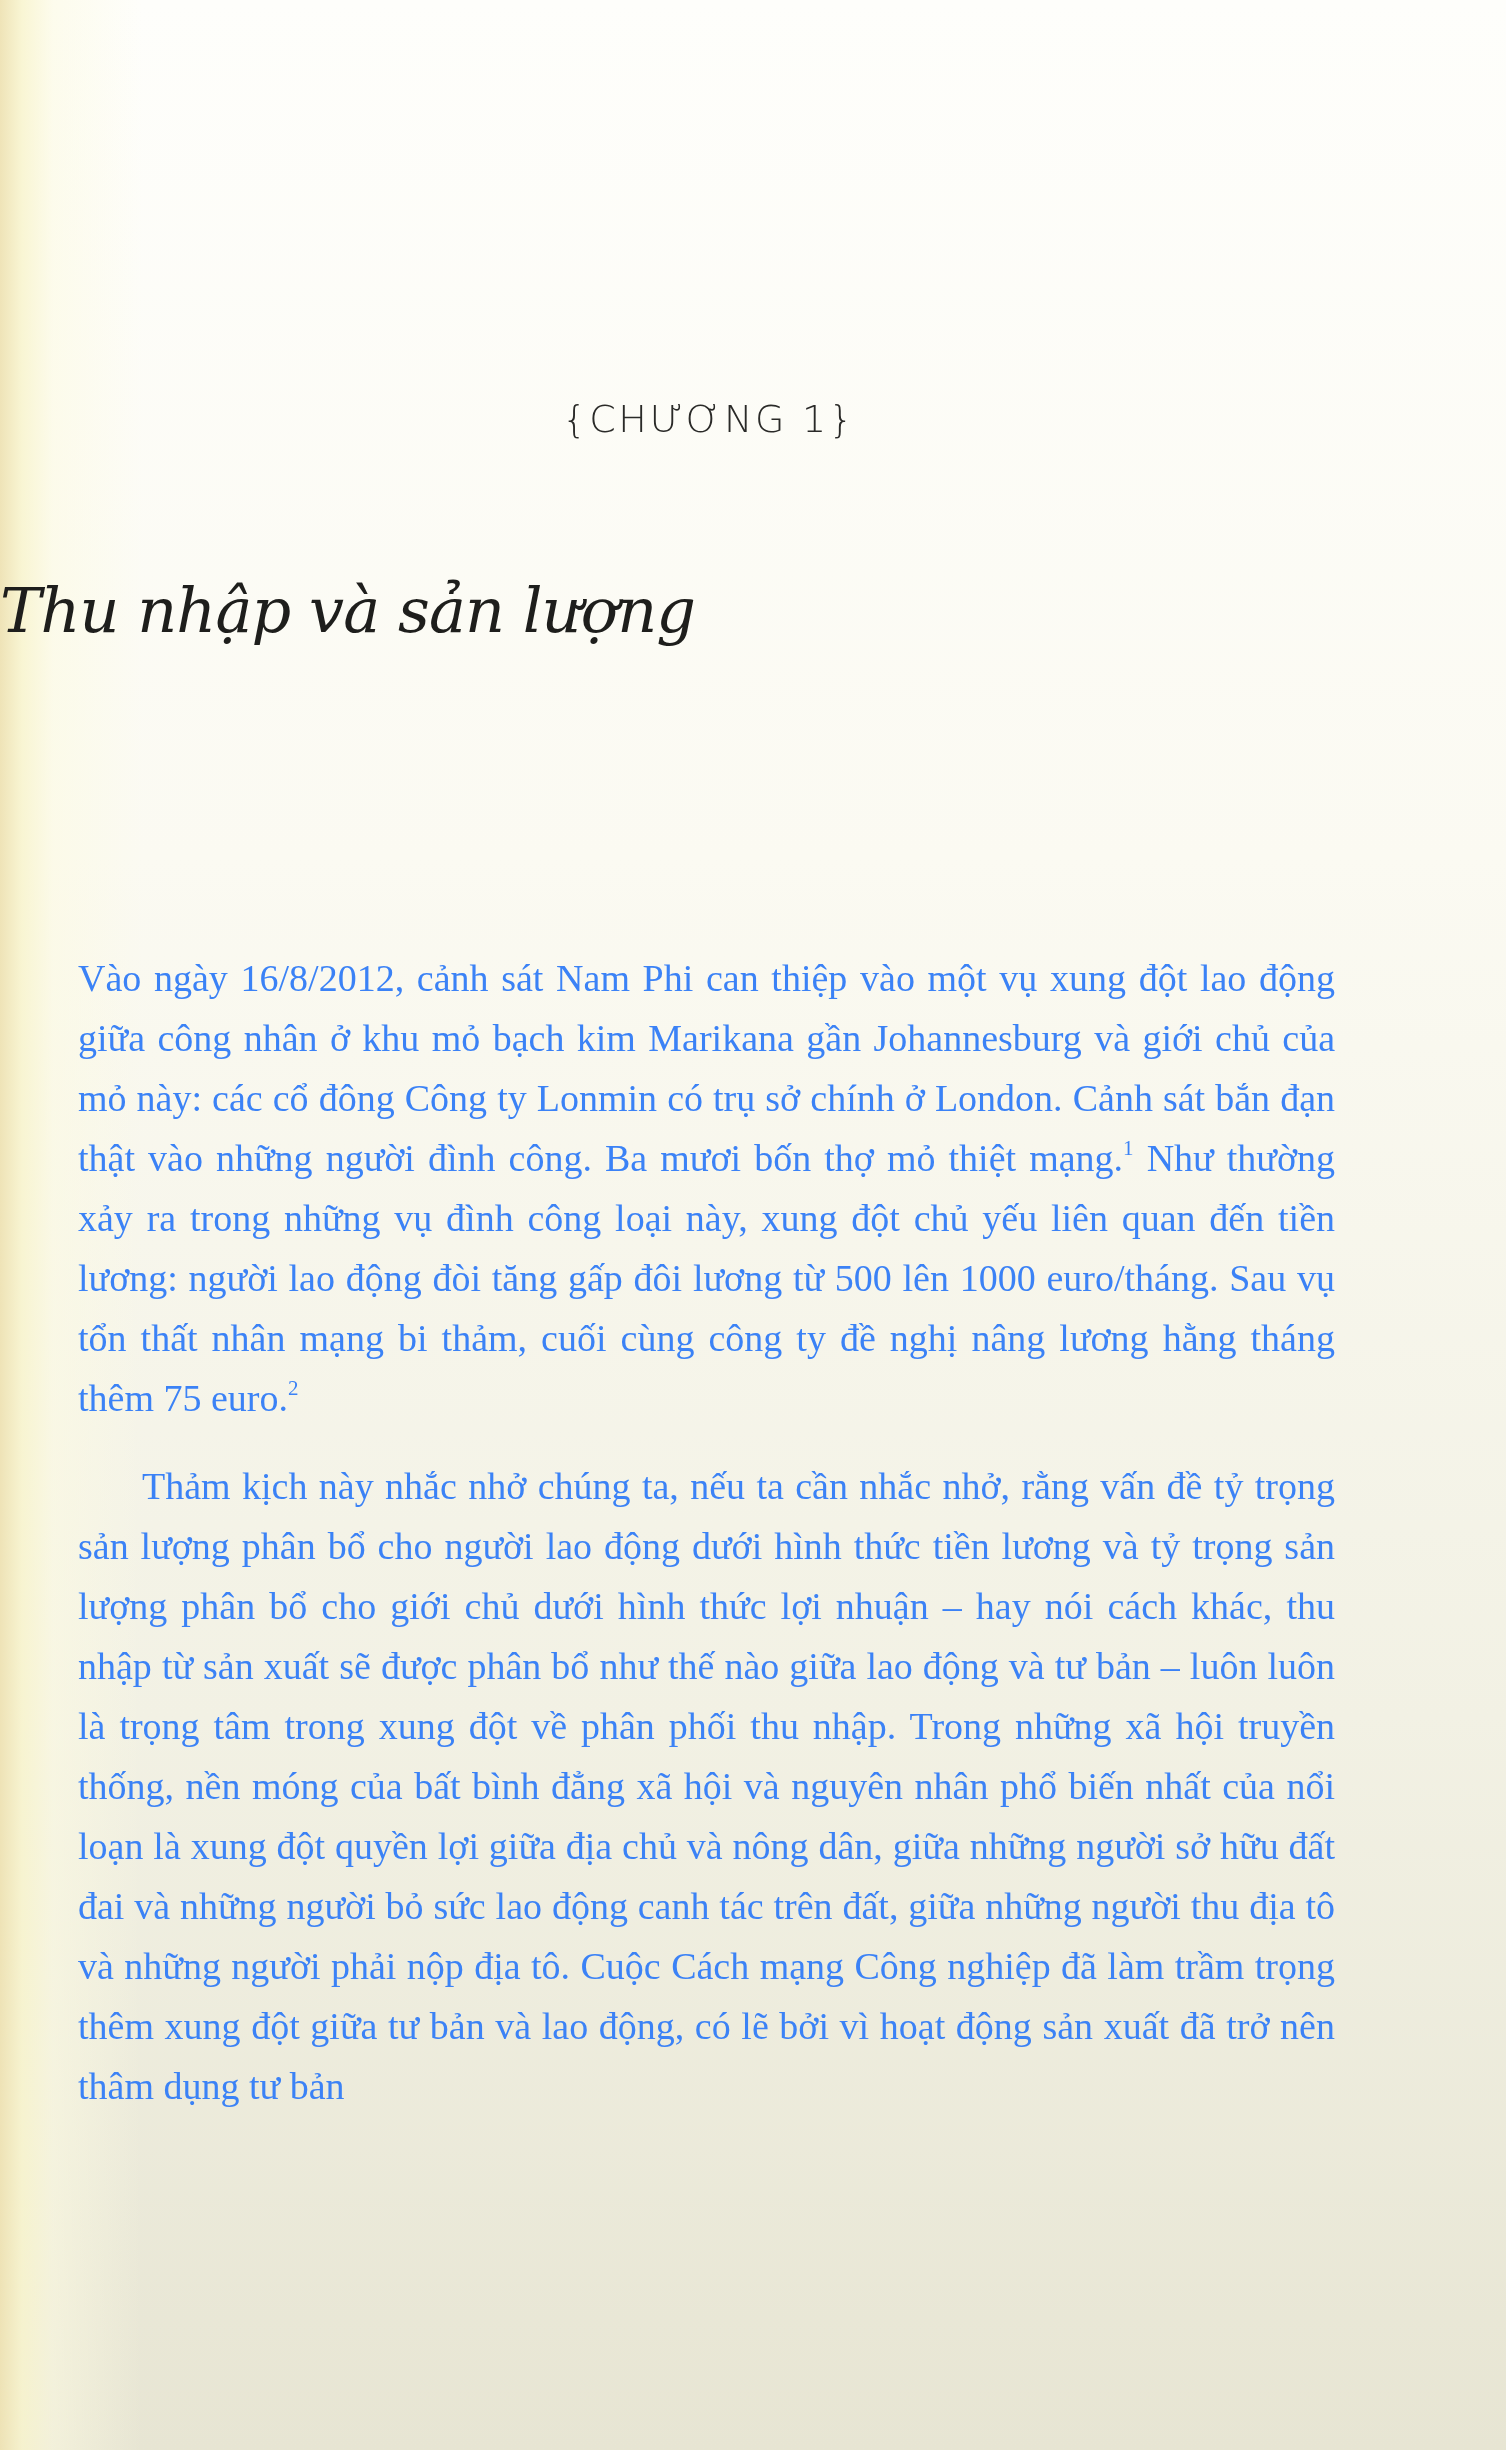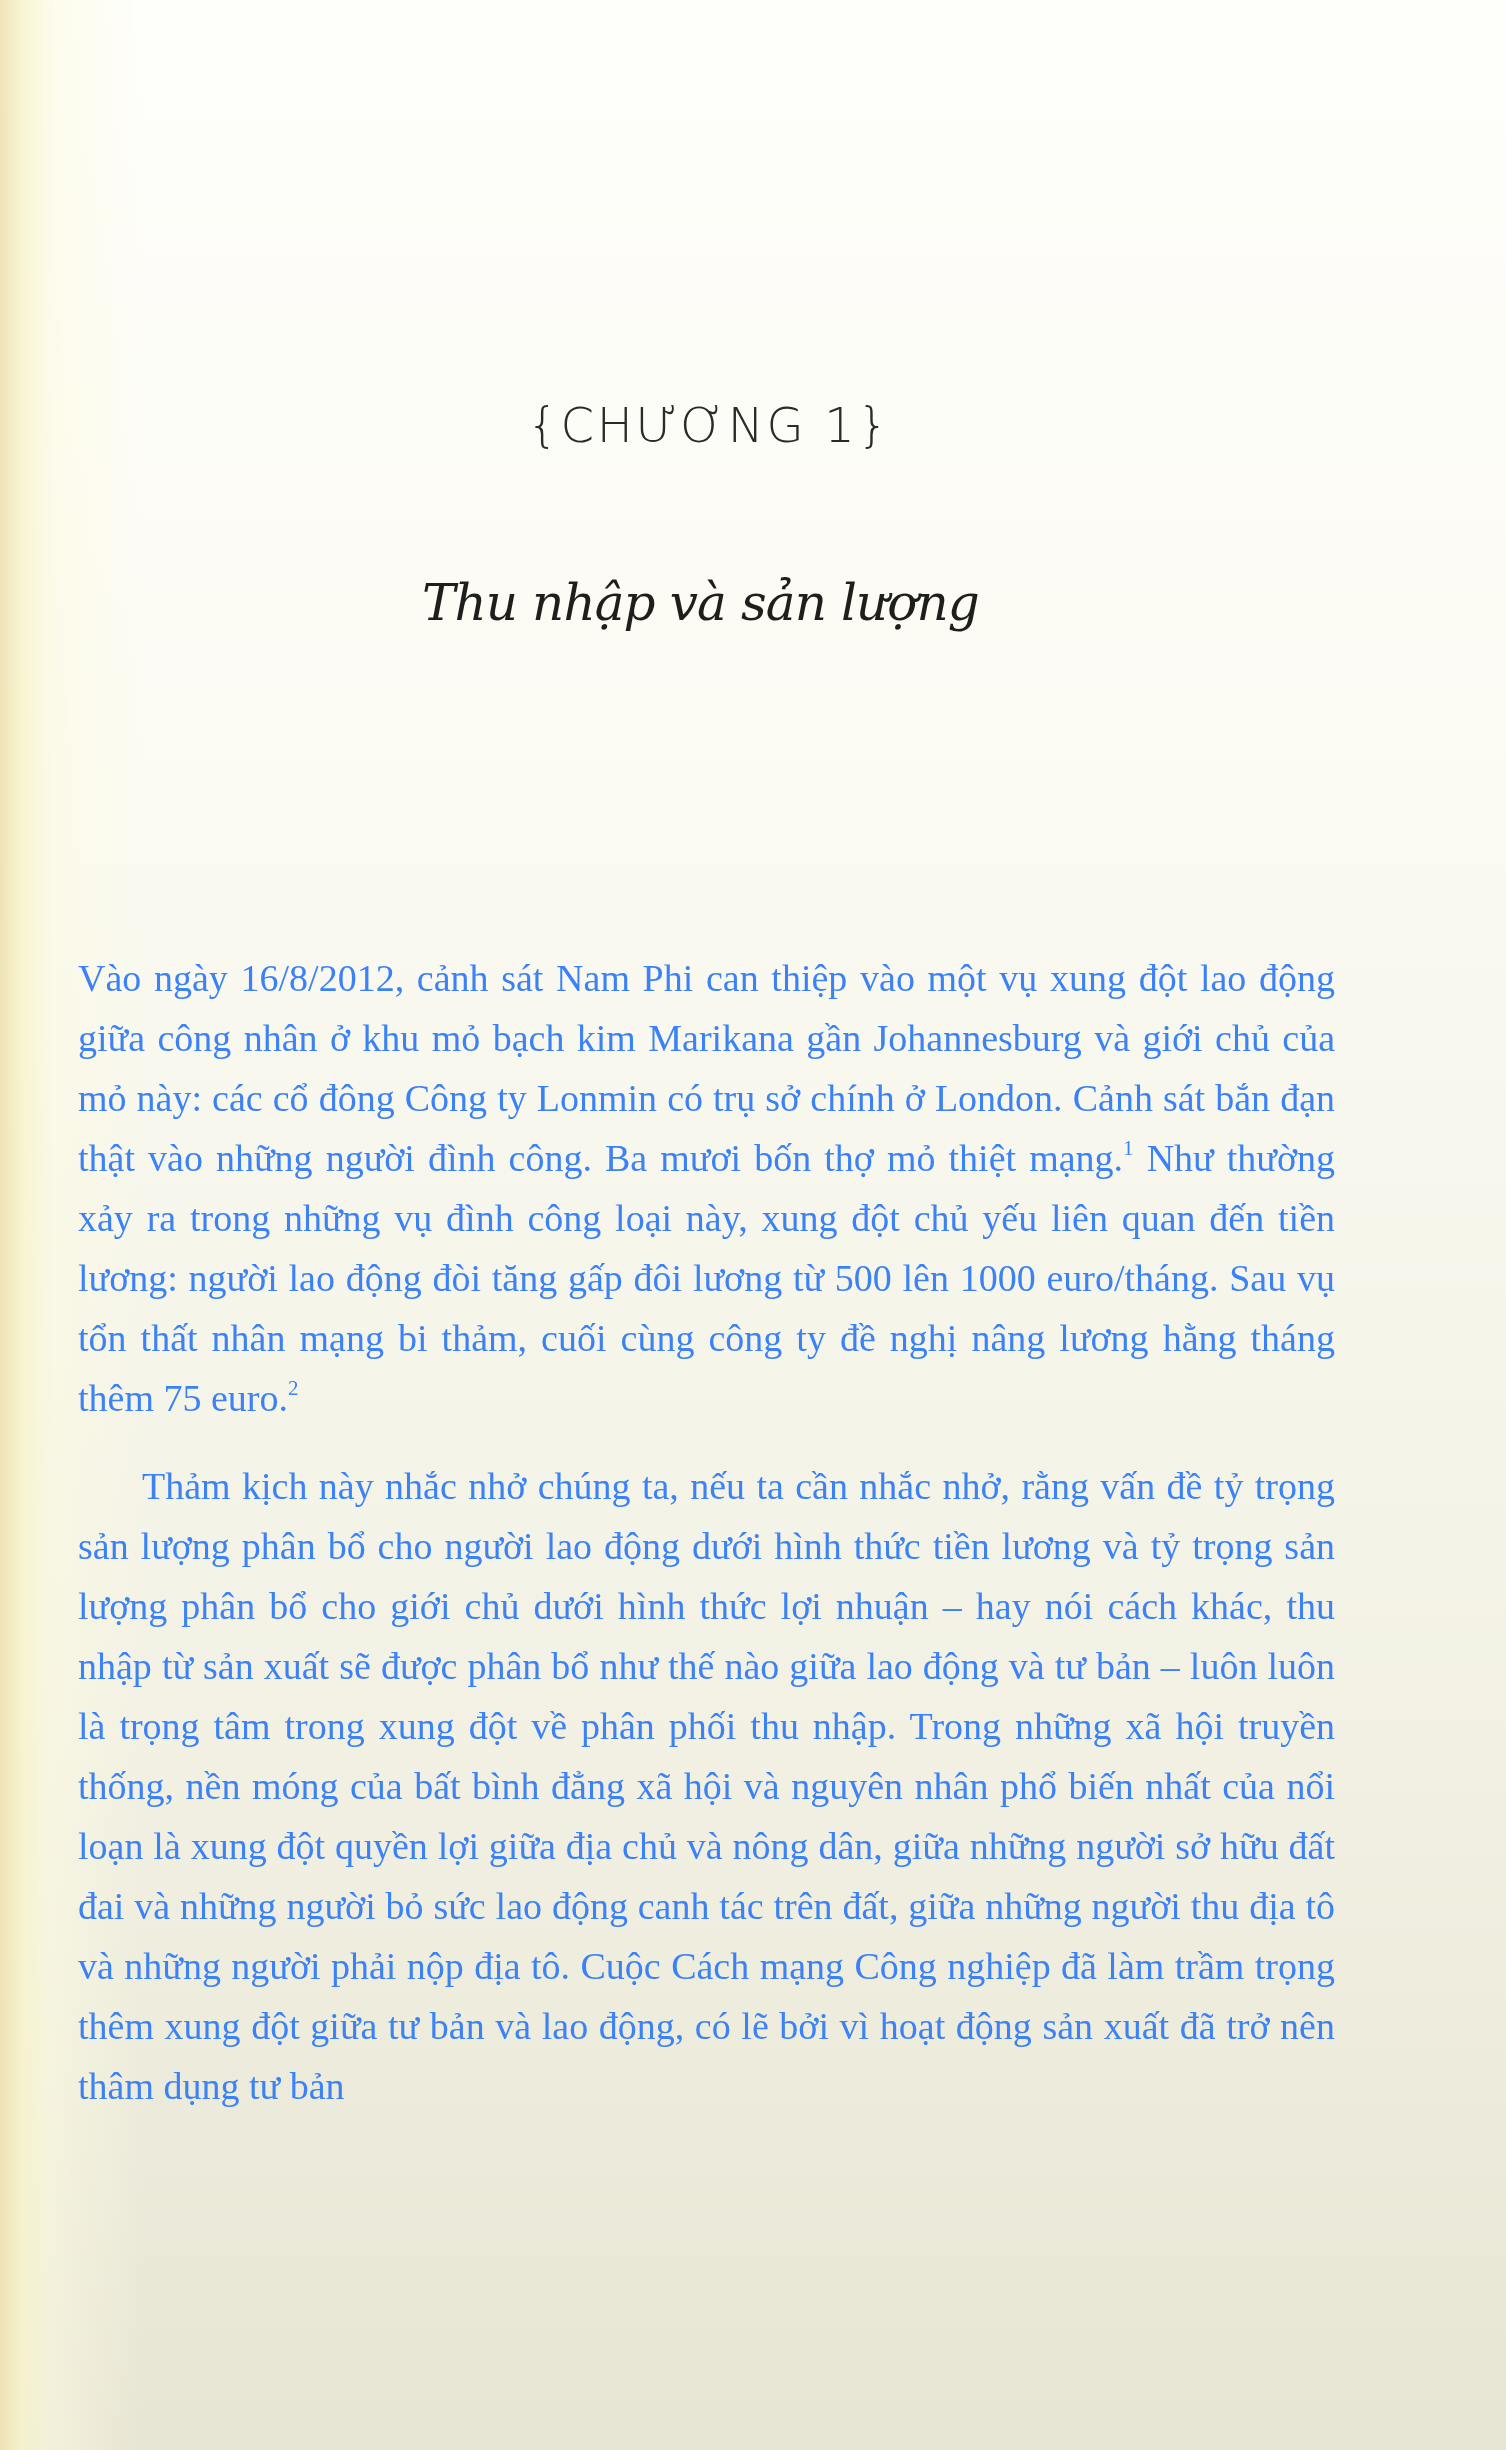--- a/index.html
+++ b/index.html
@@ -29,35 +29,35 @@
       height: 2450px;
     }
     .chapter-label {
       position: absolute;
       top: 397px;
       left: 0;
       width: 1418px;
       text-align: center;
       font-family: "DejaVu Sans", sans-serif;
       font-weight: 200;
-      font-size: 48px;
+      font-size: 38px;
       letter-spacing: 2.7px;
       color: #2a2a28;
       margin: 0;
     }
     .chapter-title {
       position: absolute;
       top: 574px;
       left: 0;
       width: 1401px;
-      text-align: center;
+      text-align: left;
       font-family: "DejaVu Serif", serif;
       font-style: italic;
       font-weight: normal;
-      font-size: 50px;
+      font-size: 62px;
       letter-spacing: -0.9px;
       color: #1e1e1c;
       margin: 0;
     }
     .body-text {
       position: absolute;
       top: 948px;
       left: 78px;
       width: 1257px;
       font-family: "Liberation Serif", serif;

